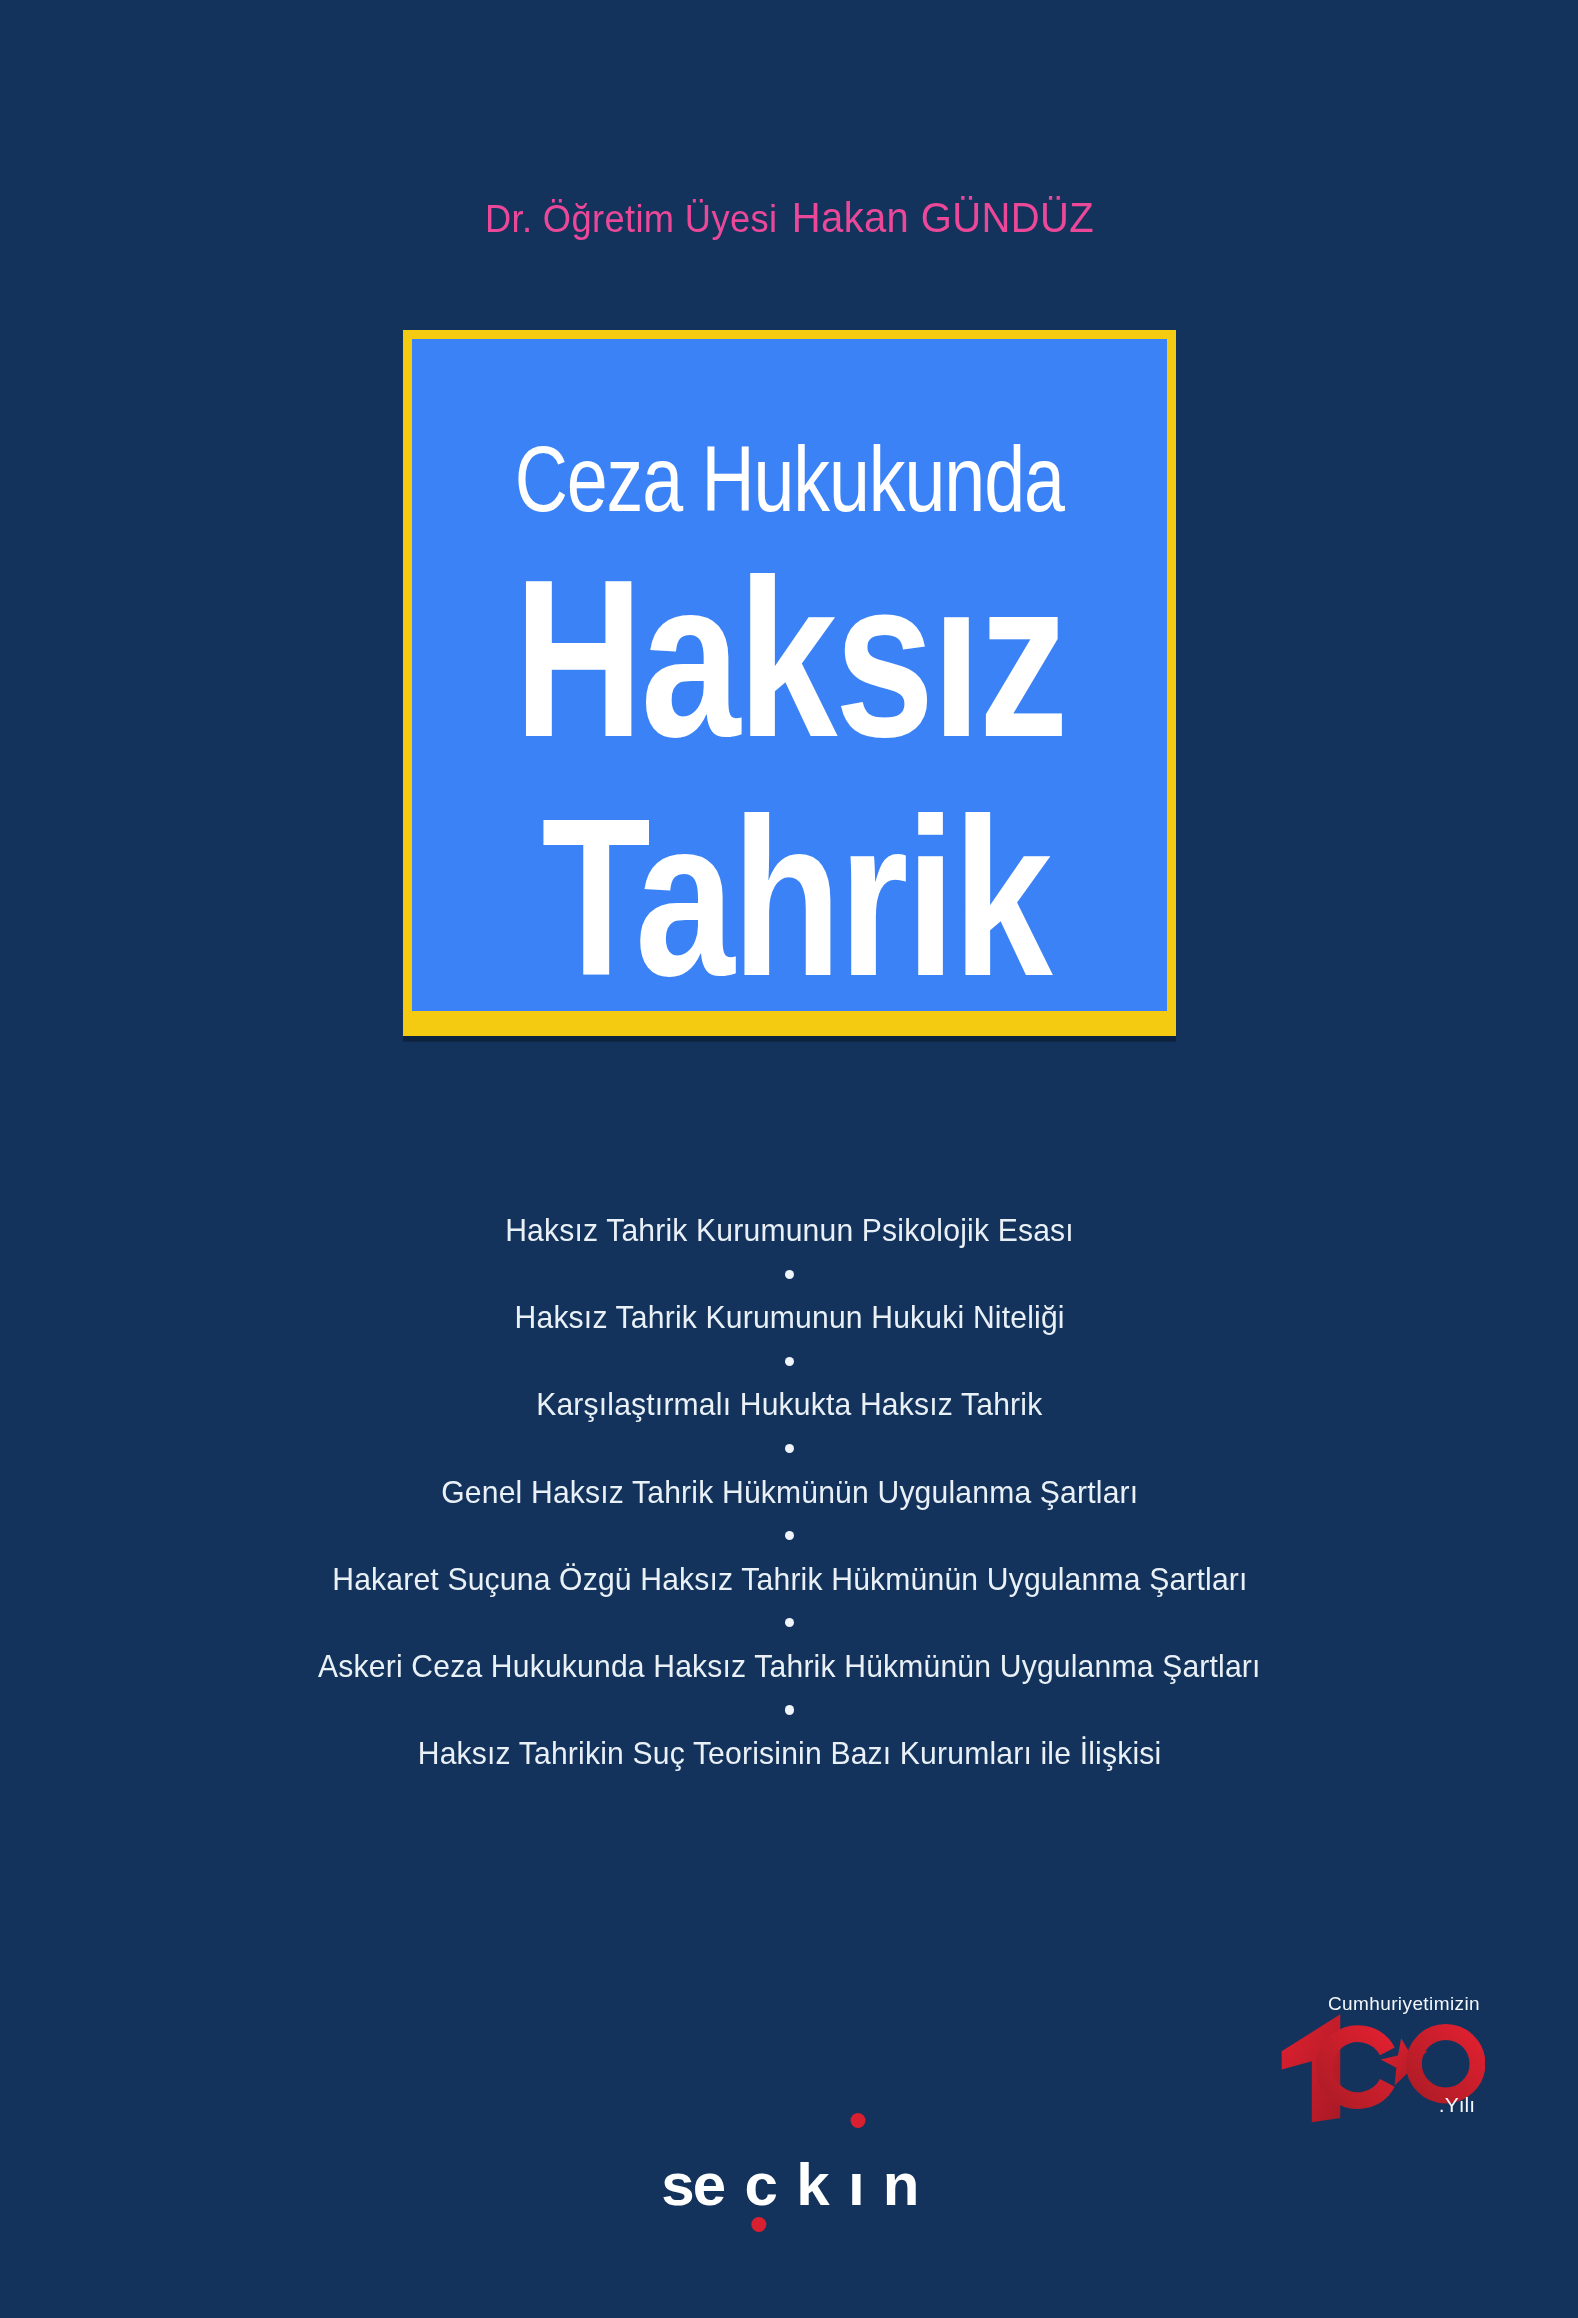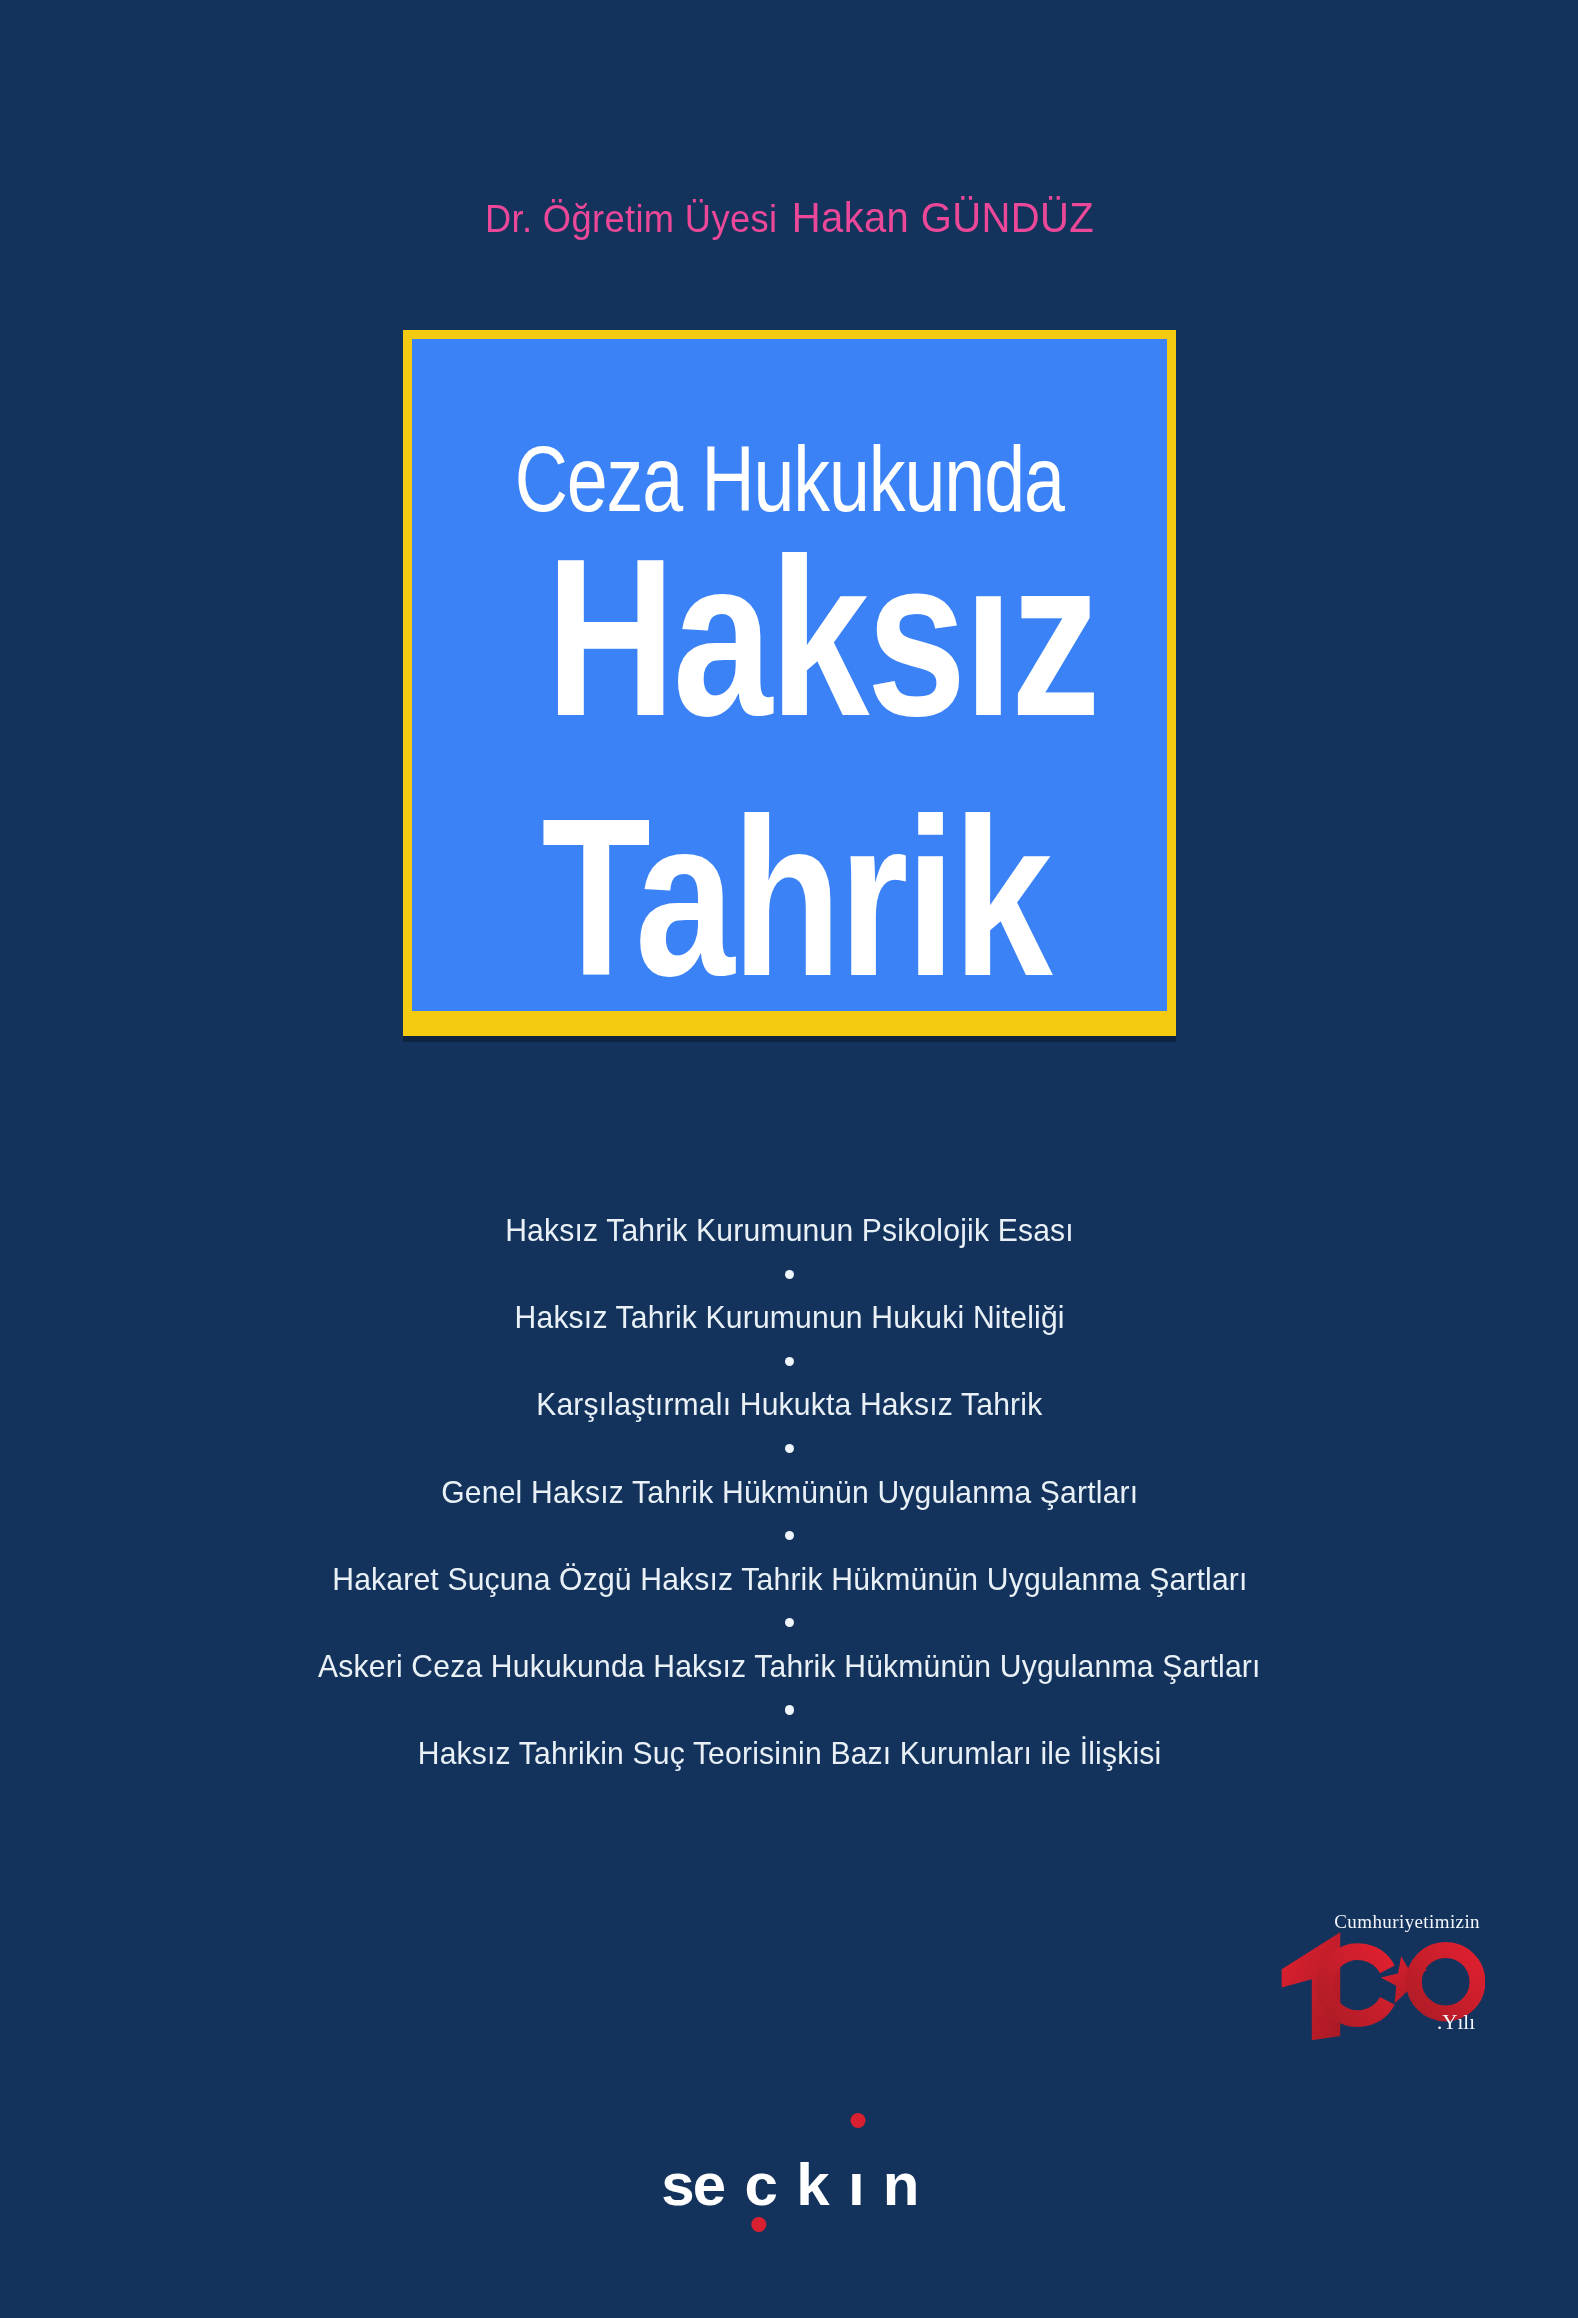--- a/index.html
+++ b/index.html
@@ -73,21 +73,21 @@
     position: absolute;
     left: 0;
     right: 0;
     text-align: center;
     color: #FFFFFF;
     font-size: 224px;
     font-weight: 700;
     line-height: 1;
     white-space: nowrap;
   }
-  .title-line1 { top: 186px; text-align: right; }
+  .title-line1 { top: 207px; }
   .title-line2 { top: 446px; margin-left: 12px; }
   .condense {
     display: inline-block;
     transform: scaleX(0.80);
     transform-origin: center;
     letter-spacing: -0.015em;
   }
 
   
   .topics {
@@ -114,24 +114,23 @@
     height: 9.2px;
     border-radius: 50%;
     background: #EFF5FA;
     margin: 17.5px auto;
   }
 
   
   .centennial {
     position: absolute;
     left: 1280px;
-    top: 1911px;
+    top: 1993px;
     width: 205px;
     height: 134px;
-    font-family: Liberation Serif, serif;
   }
   .cent-top {
     text-align: right;
     padding-right: 5px;
     color: #F3F7FB;
     font-size: 19px;
     font-weight: 400;
     letter-spacing: 0.4px;
     white-space: nowrap;
   }

